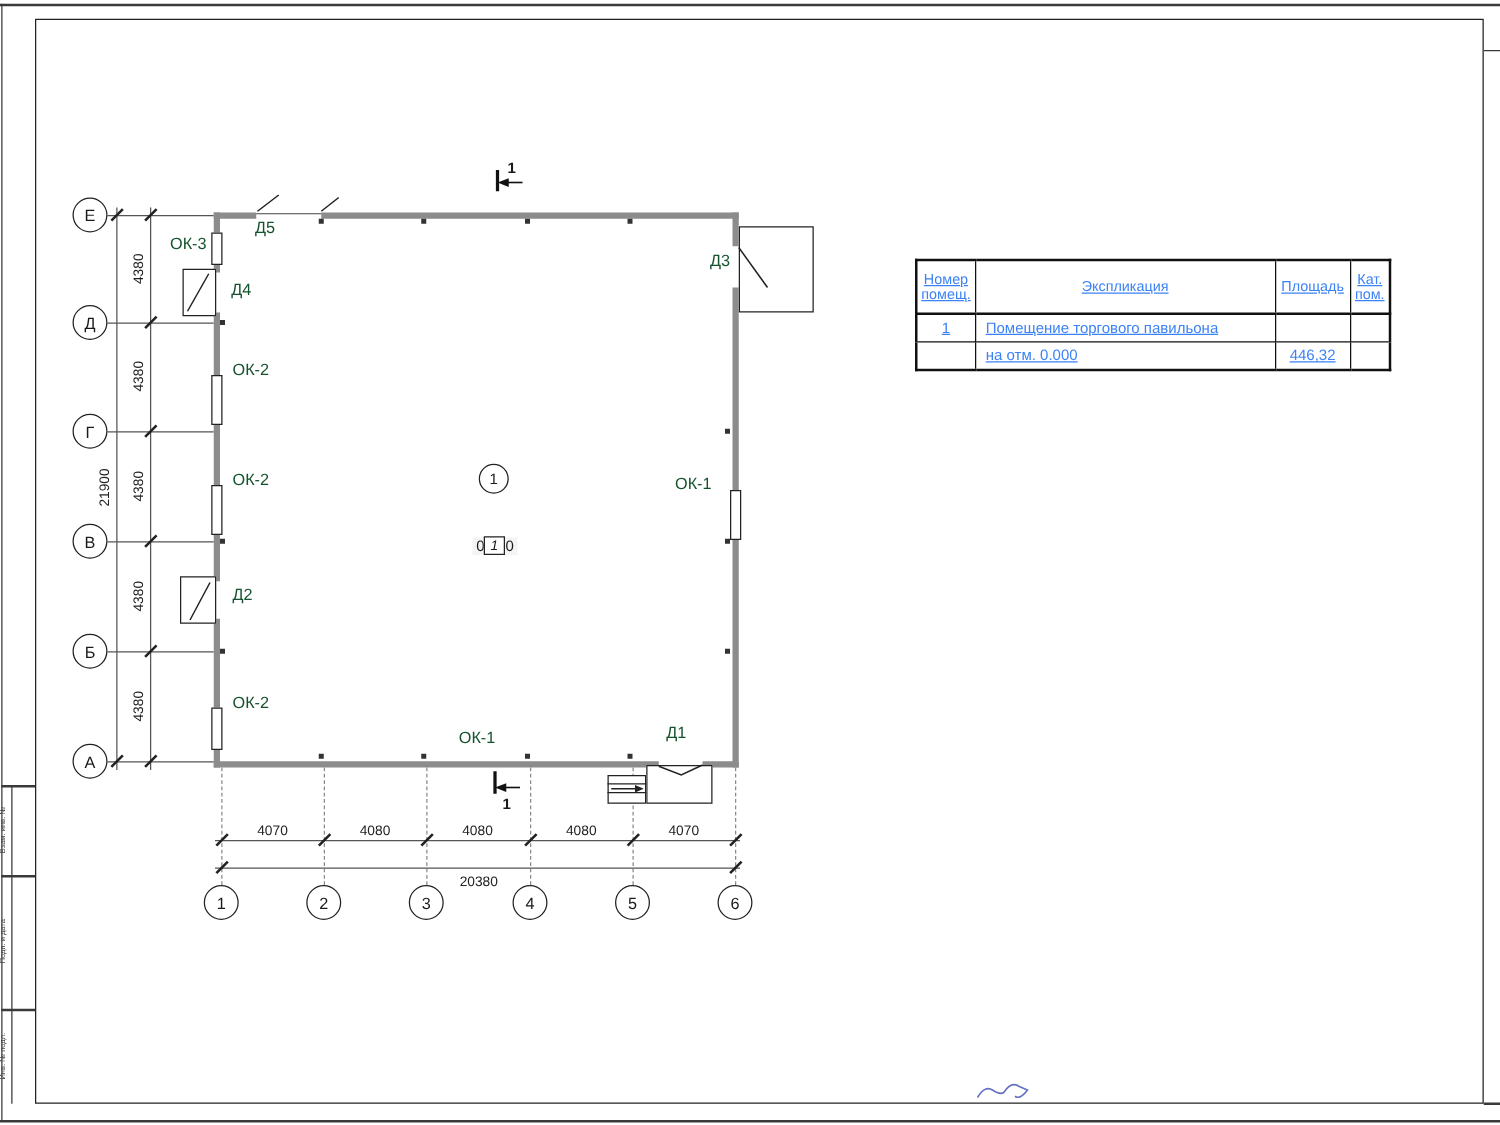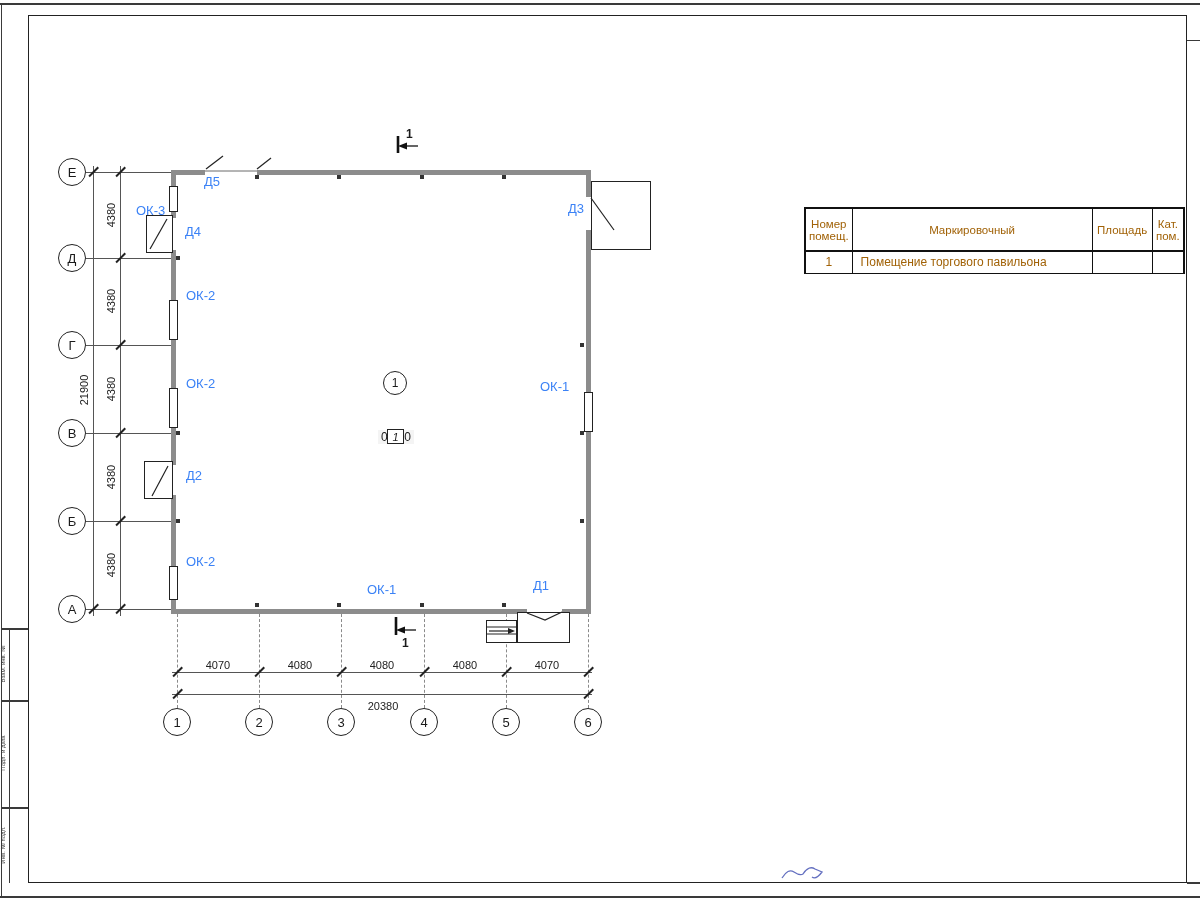--- a/index.html
+++ b/index.html
@@ -15,37 +15,37 @@
   .window{ position:absolute; background:#ffffff; border:1px solid #222; }
   .cmark { position:absolute; width:4px; height:4px; background:#333; }
   .porch { position:absolute; background:#ffffff; border:1.5px solid #222; }
   .tick  { position:absolute; width:13px; height:1.5px; background:#222;
            transform:rotate(-45deg); transform-origin:center; }
   .axis-circle { position:absolute; width:28px; height:28px; border:1.3px solid #222;
            border-radius:50%; background:#fff; display:flex; align-items:center;
            justify-content:center; font-size:13px; }
   .dimlbl { position:absolute; font-size:11px; color:#222; text-align:center; }
   .rot90  { transform:rotate(-90deg); transform-origin:center; }
-  .plnlbl { position:absolute; font-size:13px; color:#3b82f6; white-space:nowrap; }
+  .plnlbl { position:absolute; font-size:13px; color:#14532d; white-space:nowrap; }
   .title  { position:absolute; font-style:italic; font-weight:600; font-size:15px;
             letter-spacing:.2px; text-decoration:underline; text-underline-offset:4px;
             white-space:nowrap; }
   .seclbl { position:absolute; font-size:12px; font-weight:600; }
   .room-circle { position:absolute; width:24px; height:24px; border:1.3px solid #222;
             border-radius:50%; background:#fff; display:flex; align-items:center;
             justify-content:center; font-size:12px; }
   .elev   { position:absolute; font-size:12px; background:#f4f4f4; padding:0 3px; }
   .floorbox { position:absolute; width:17px; height:15px; border:1.3px solid #222;
             display:flex; align-items:center; justify-content:center;
             font-size:11px; font-style:italic; background:#fff; }
   .stamp-txt { position:absolute; width:72px; height:10px; font-size:6px; color:#444;
             text-align:center; transform:rotate(-90deg); transform-origin:center;
             white-space:nowrap; }
-  table.expl { position:absolute; left:804px; top:207px; border-collapse:collapse;
-            table-layout:fixed; font-size:12px; color:#a16207; }
+  table.expl { position:absolute; left:732px; top:207px; border-collapse:collapse;
+            table-layout:fixed; font-size:12px; color:#3b82f6;text-decoration:underline; }
   table.expl td { border:1px solid #111; text-align:center; vertical-align:middle;
             padding:1px 3px; overflow:hidden; }
   table.expl tr.hdr td { height:43px; font-size:11.5px; border-bottom:2px solid #111; }
   table.expl td.name-cell { text-align:left; padding-left:8px; }
   table.expl .outer-l { border-left:2px solid #111; }
   table.expl .outer-r { border-right:2px solid #111; }
   tr.r1 td { height:22px; border-bottom:1px solid #111; }
   tr.r2 td { height:23px; border-bottom:2px solid #111; }
   svg.lines { position:absolute; left:0; top:0; }
 </style>
@@ -73,28 +73,34 @@
   <table class="expl">
     <colgroup>
         <col style="width:45px">
         <col style="width:240px">
         <col style="width:60px">
         <col style="width:32px">
       </colgroup>
     <tbody>
         <tr class="hdr">
       <td class="outer-l" style="border-top:2px solid #111;">Номер помещ.</td>
-      <td style="border-top:2px solid #111;">Маркировочный</td>
+      <td style="border-top:2px solid #111;">Экспликация</td>
       <td style="border-top:2px solid #111;">Площадь</td>
       <td class="outer-r" style="border-top:2px solid #111;">Кат. пом.</td>
     </tr>
     <tr class="r1">
       <td class="outer-l">1</td>
       <td class="name-cell">Помещение торгового павильона</td>
       <td></td>
+      <td class="outer-r"></td>
+    </tr>
+    <tr class="r2">
+      <td class="outer-l"></td>
+      <td class="name-cell">на отм. 0.000</td>
+      <td>446,32</td>
       <td class="outer-r"></td>
     </tr>
   </tbody>
     </table>
 
   <div class="hline thin" style="left:86px;top:172px;width:85px;"></div>
   <div class="hline thin" style="left:86px;top:258px;width:85px;"></div>
   <div class="hline thin" style="left:86px;top:345px;width:85px;"></div>
   <div class="hline thin" style="left:86px;top:433px;width:85px;"></div>
   <div class="hline thin" style="left:86px;top:521px;width:85px;"></div>
@@ -218,21 +224,21 @@
   </svg>
 
   <div class="seclbl" style="left:406px;top:127px;">1</div>
   <div class="seclbl" style="left:402px;top:636px;">1</div>
 
   <div class="room-circle" style="left:383px;top:371px;">1</div>
   <div class="elev" style="left:378px;top:430px;">0.000</div>
   <div class="floorbox" style="left:387px;top:429px;">1</div>
 
   <div class="plnlbl" style="left:204px;top:174px;">Д5</div>
-  <div class="plnlbl" style="left:136px;top:203px;">ОК-3</div>
+  <div class="plnlbl" style="left:136px;top:187px;">ОК-3</div>
   <div class="plnlbl" style="left:185px;top:224px;">Д4</div>
   <div class="plnlbl" style="left:186px;top:288px;">ОК-2</div>
   <div class="plnlbl" style="left:186px;top:376px;">ОК-2</div>
   <div class="plnlbl" style="left:186px;top:468px;">Д2</div>
   <div class="plnlbl" style="left:186px;top:554px;">ОК-2</div>
   <div class="plnlbl" style="left:540px;top:379px;">ОК-1</div>
   <div class="plnlbl" style="left:568px;top:201px;">Д3</div>
   <div class="plnlbl" style="left:367px;top:582px;">ОК-1</div>
   <div class="plnlbl" style="left:533px;top:578px;">Д1</div>
 

